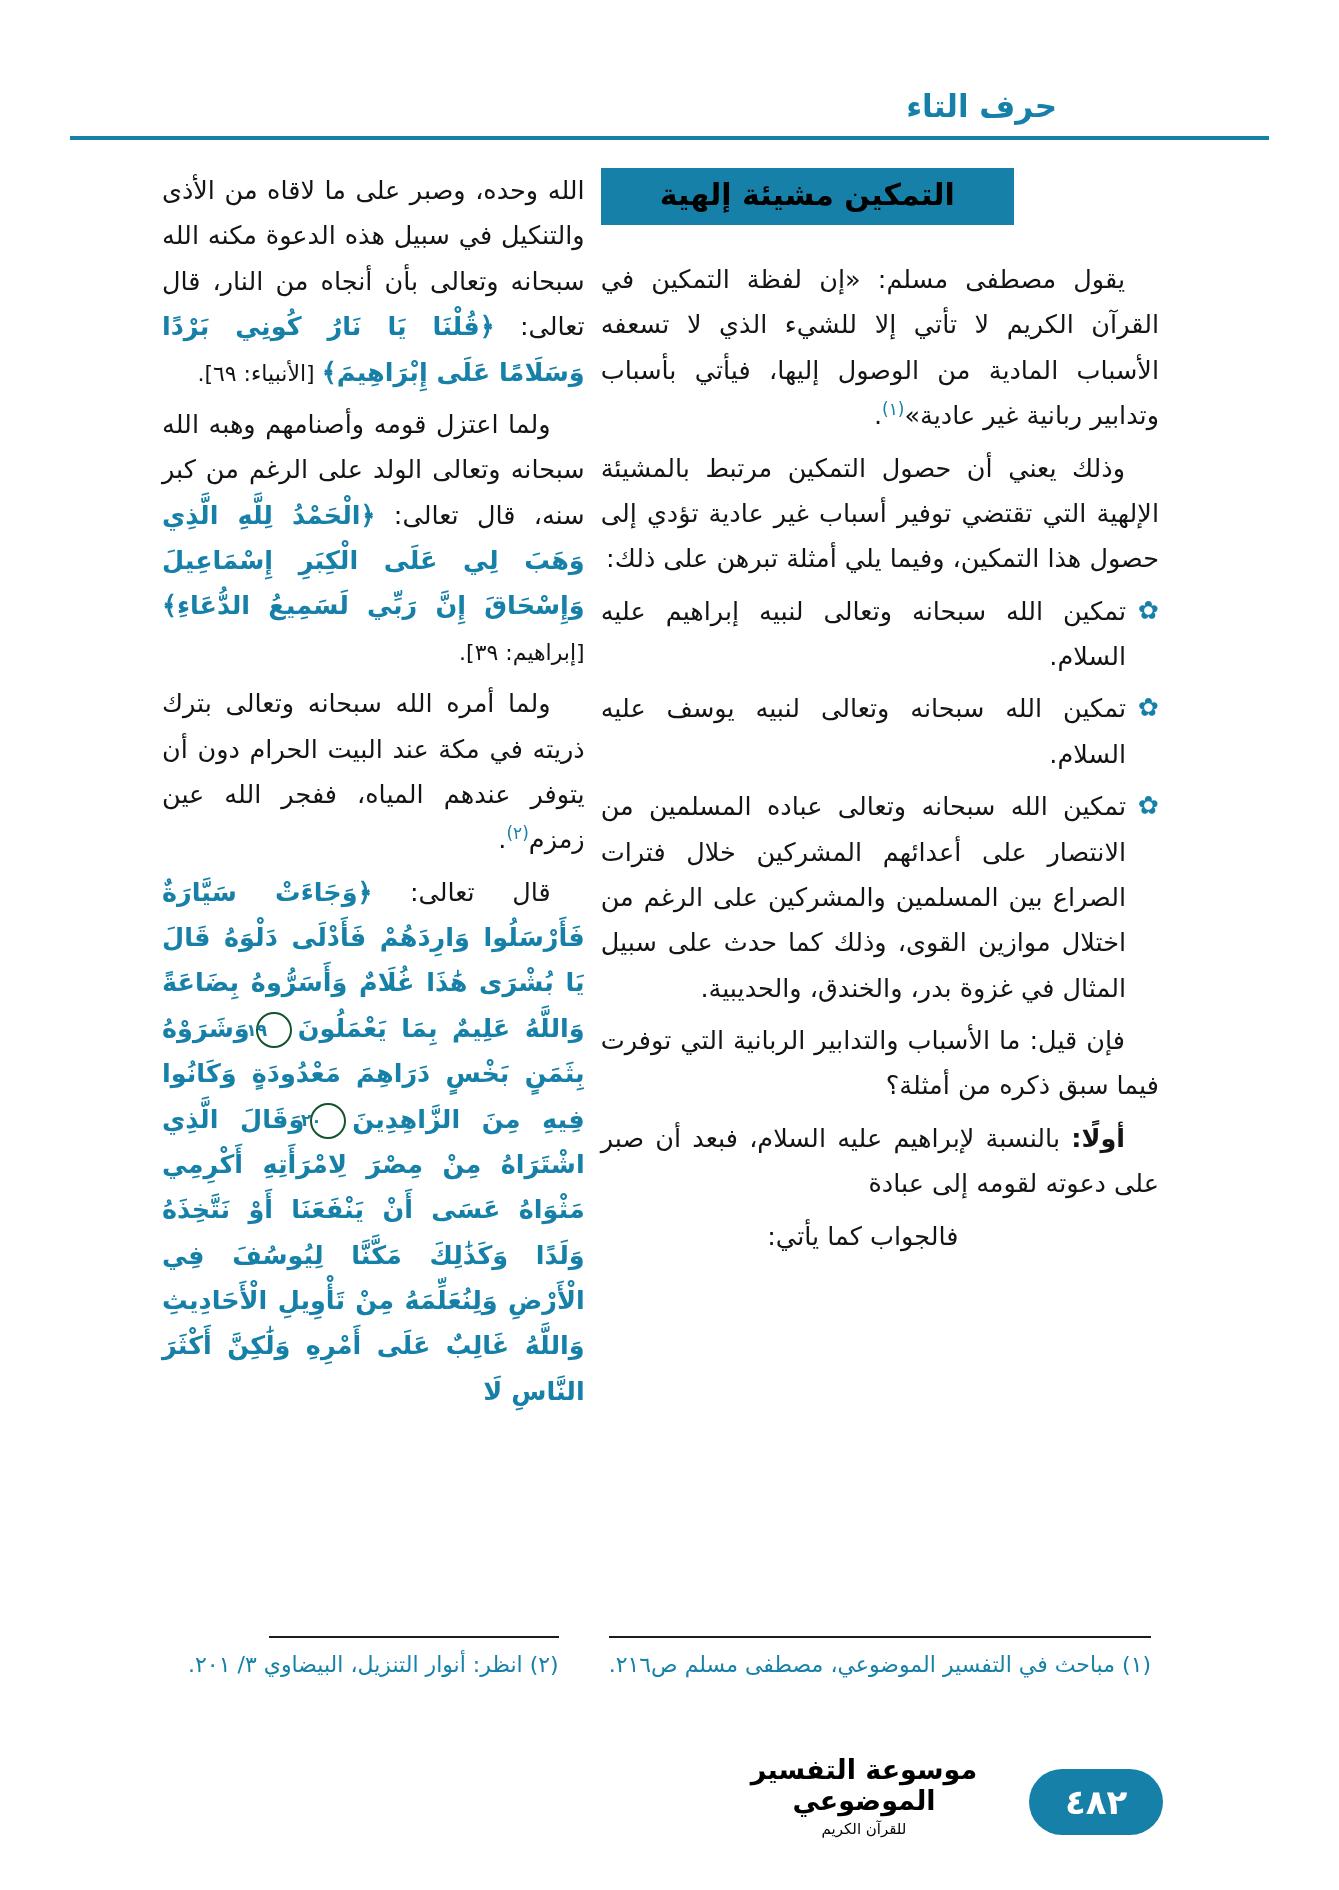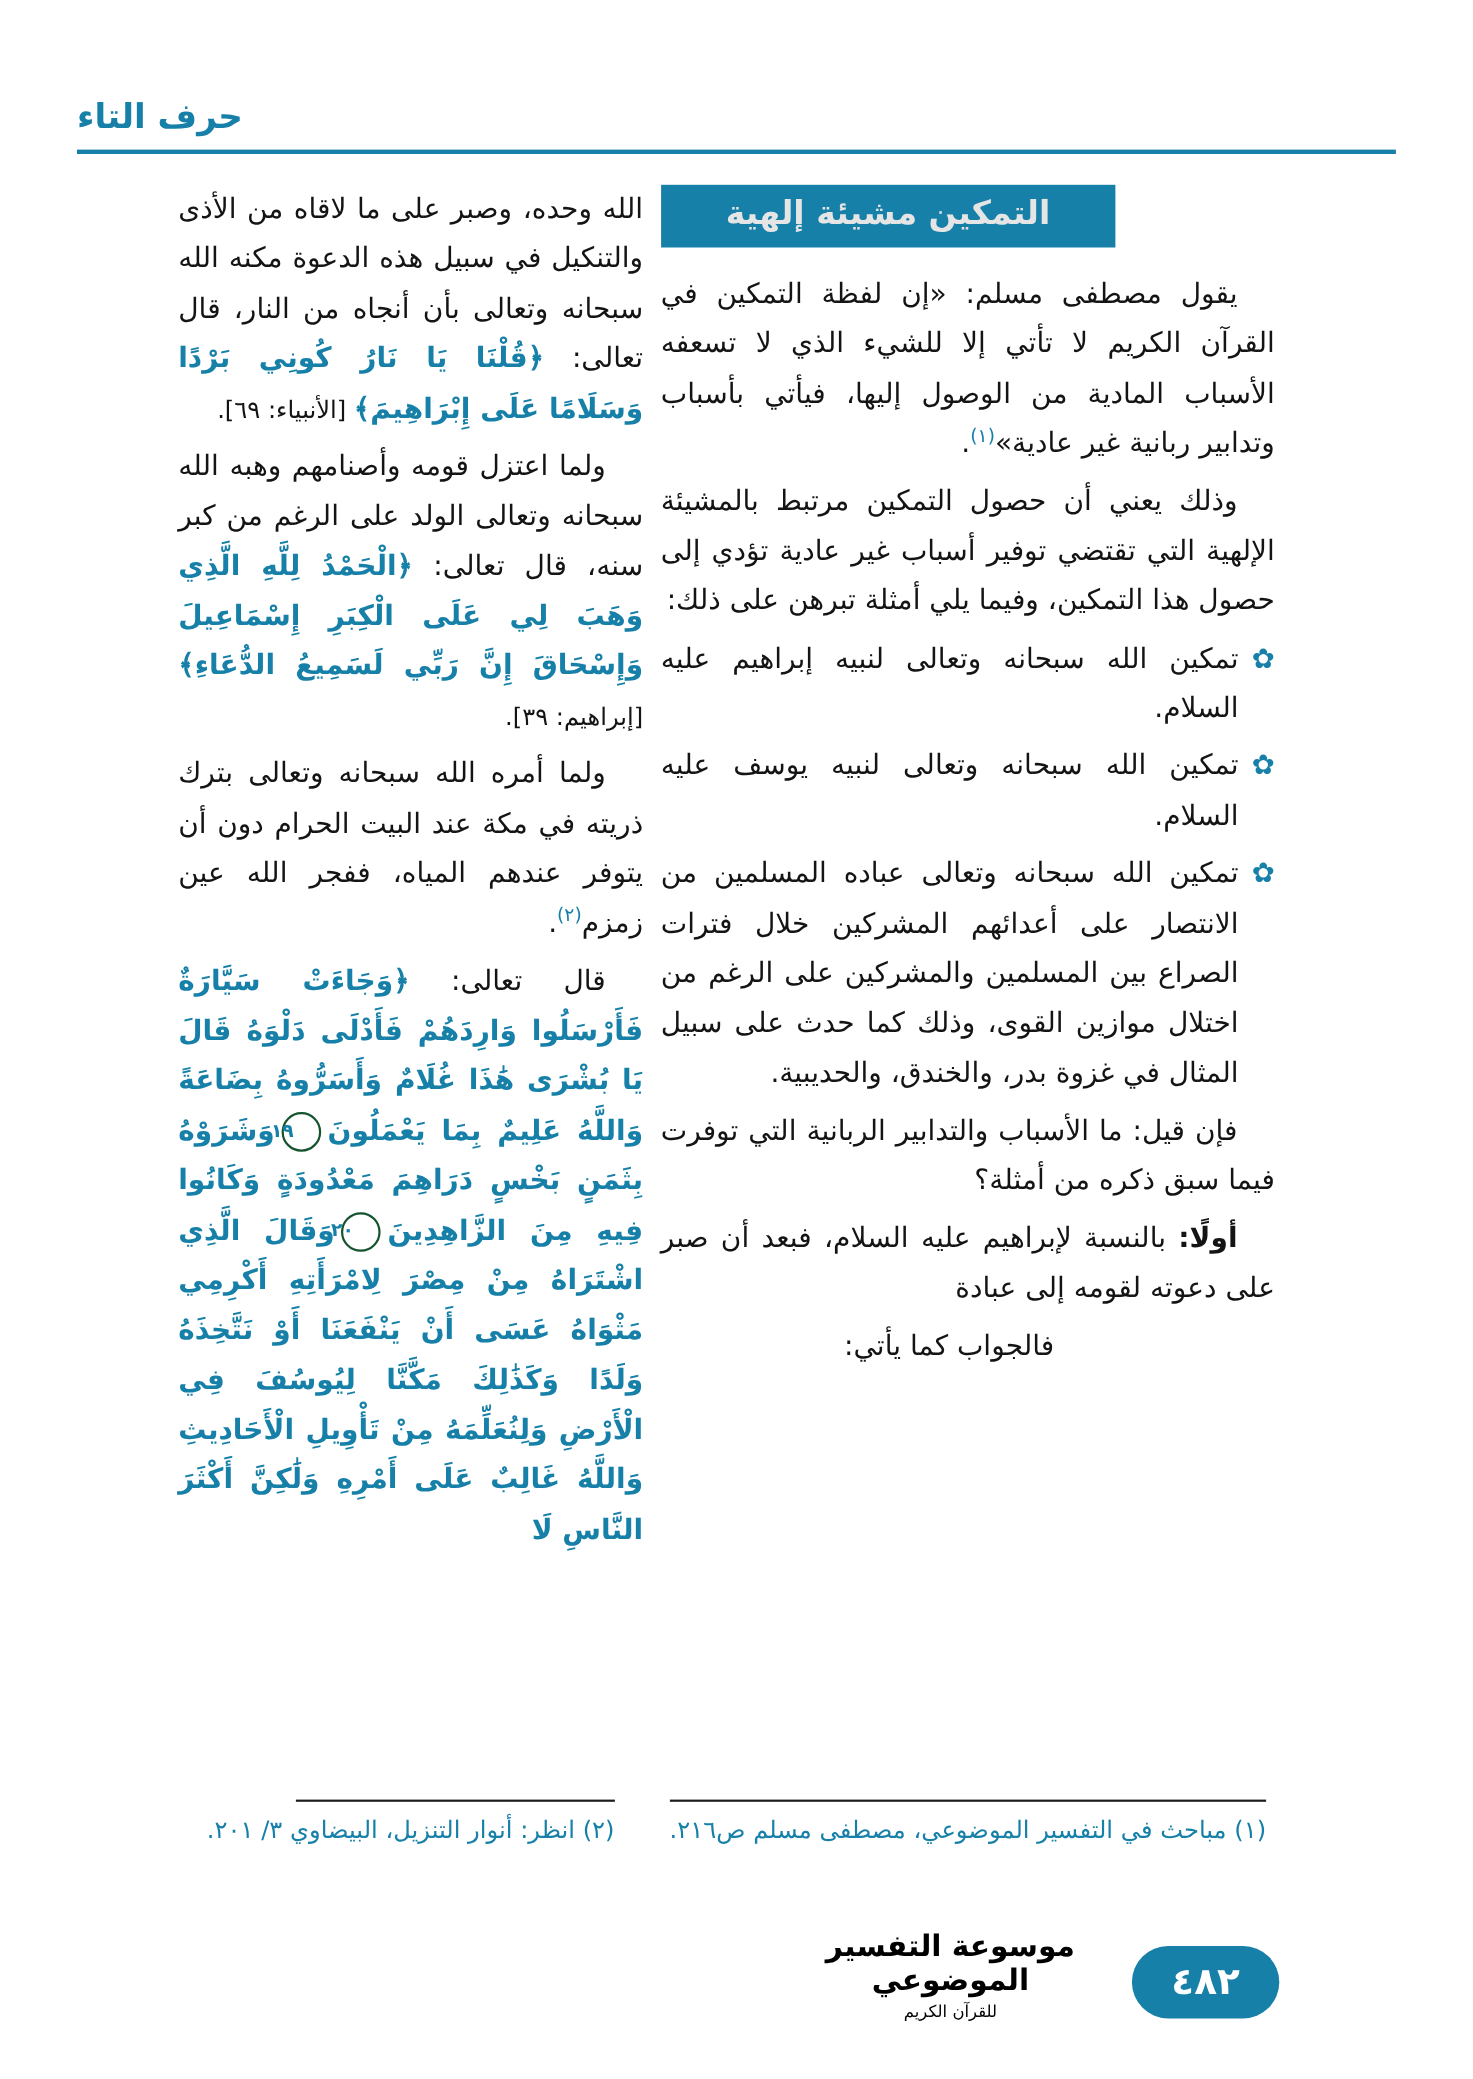--- a/index.html
+++ b/index.html
@@ -13,21 +13,21 @@
     background: #ffffff;
     direction: rtl;
     color: #141414;
     overflow: hidden;
     margin: 0 auto;
   }
 
   
   .header { padding: 88px 70px 0 70px; }
   .header-title {
-    text-align: left;
+    text-align: right;
     padding-left: 0;
     padding-right: 212px;
     color: #1780a8;
     font-size: 31px;
     font-weight: bold;
   }
   .header-rule {
     margin-top: 12px;
     height: 4px;
     background: #1780a8;
@@ -47,27 +47,27 @@
   p {
     text-align: justify;
     font-size: 25.5px;
     line-height: 1.78;
     margin-bottom: 7px;
   }
   .indent { text-indent: 34px; }
 
   .section-title {
     background: #1780a8;
-    color: #e5e5e5;
+    color: #000000;
     text-align: center;
     font-size: 30px;
     font-weight: bold;
     padding: 9px 10px 13px 10px;
     width: 74%;
-    margin: 0 auto 20px 0; 
+    margin: 0 auto 32px 0; 
   }
 
   .verse { color: #1780a8; font-weight: bold; }
   .cite  { font-size: 22px; color: #141414; }
   .lead  { font-weight: bold; }
 
   .fnref {
     color: #1780a8;
     font-size: 17px;
     vertical-align: super;

